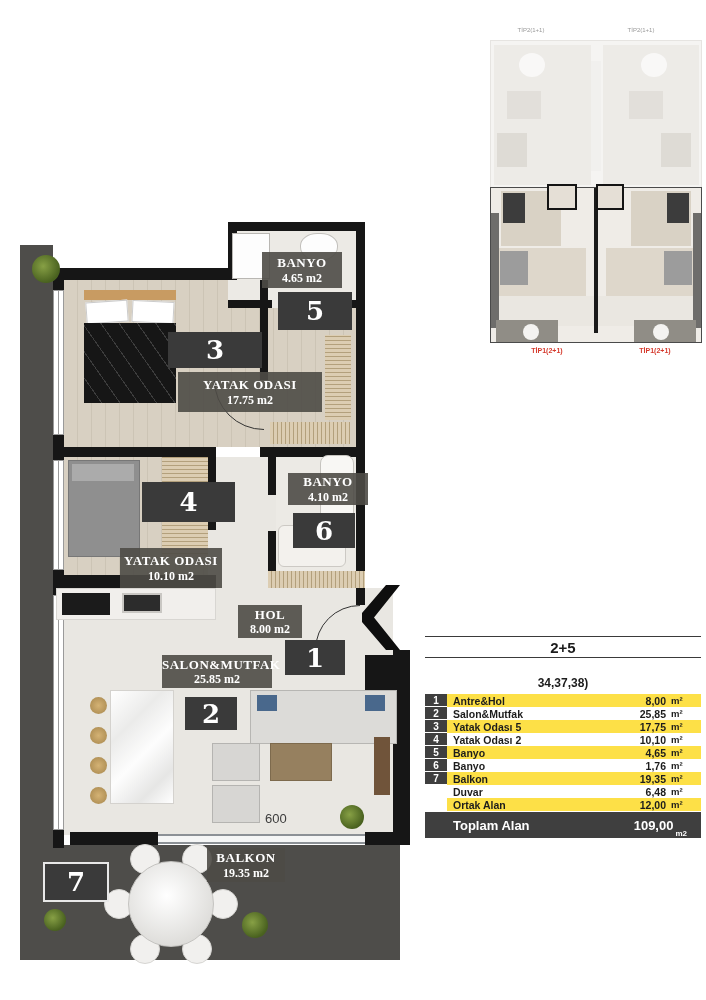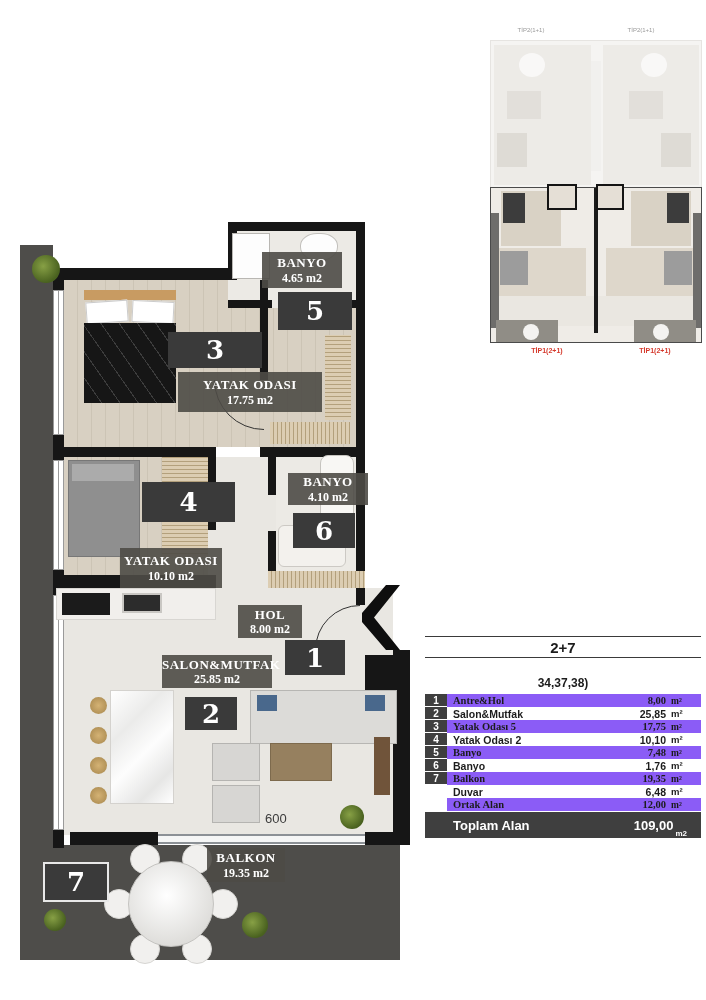--- a/index.html
+++ b/index.html
@@ -35,21 +35,21 @@
   
   .tbl{position:absolute;left:425px;top:636px;width:276px;}
   .tbl-title{font-weight:bold;font-size:15px;text-align:center;color:#1c1c1c;padding:2px 0 1px;}
   .tbl-rule{border-top:1.5px solid #3a3a3a;height:0;}
   .tbl-sub{font-weight:bold;font-size:12px;text-align:center;color:#1c1c1c;line-height:1.3;padding:2px 0 3px;}
   .trow{display:flex;height:13px;font-weight:bold;font-size:10.5px;color:#1c1c1c;}
   .tnum{width:22px;background:#3f3f3f;color:#fff;display:flex;align-items:center;justify-content:center;
         font-size:10px;border-bottom:1px solid #fff;box-sizing:border-box;}
   .tnum.nonum{background:transparent;border-bottom:none;}
   .tcontent{flex:1;display:flex;align-items:center;padding-left:6px;}
-  .trow.odd .tcontent{background:#8b5cf6;font-family:Liberation Serif, serif;}
+  .trow.odd .tcontent{background:#fde047;}
   .tname{flex:1;}
   .tval{width:46px;text-align:right;}
   .tunit{width:30px;padding-left:5px;font-size:9.5px;}
   .tfoot{height:26px;background:#3f3f3f;color:#fff;display:flex;align-items:center;
          font-weight:bold;font-size:13px;padding:0 14px 0 28px;margin-top:1px;}
   .tfoot .fv{margin-left:auto;}
   .tfoot .fu{font-size:8px;margin-left:2px;align-self:flex-end;}
 </style>
 </head>
 <body>
@@ -225,21 +225,21 @@
 
     <div class="a" style="left:547px;top:184px;width:30px;height:26px;background:#e5dfd6;border:2.5px solid #141414;box-sizing:border-box;"></div>
     <div class="a" style="left:596px;top:184px;width:28px;height:26px;background:#e5dfd6;border:2.5px solid #141414;box-sizing:border-box;"></div>
 
     <div class="mini-label-red" style="left:517px;top:347px;width:60px;">TİP1(2+1)</div>
     <div class="mini-label-red" style="left:625px;top:347px;width:60px;">TİP1(2+1)</div>
   </div>
 
   <div class="tbl">
     <div class="tbl-rule"></div>
-    <div class="tbl-title">2+7</div>
+    <div class="tbl-title">2+5</div>
     <div class="tbl-rule"></div>
     <div class="tbl-sub">
       <br>
       <span>34,37,38)</span>
     </div>
 
     <div class="trow odd">
       <div class="tnum">1</div>
       <div class="tcontent">
           <div class="tname">Antre&amp;Hol</div>
@@ -268,21 +268,21 @@
       <div class="tcontent">
           <div class="tname">Yatak Odası 2</div>
           <div class="tval">10,10</div>
           <div class="tunit">m²</div>
         </div>
     </div>
     <div class="trow odd">
       <div class="tnum">5</div>
       <div class="tcontent">
           <div class="tname">Banyo</div>
-          <div class="tval">7,48</div>
+          <div class="tval">4,65</div>
           <div class="tunit">m²</div>
         </div>
     </div>
     <div class="trow">
       <div class="tnum">6</div>
       <div class="tcontent">
           <div class="tname">Banyo</div>
           <div class="tval">1,76</div>
           <div class="tunit">m²</div>
         </div>

